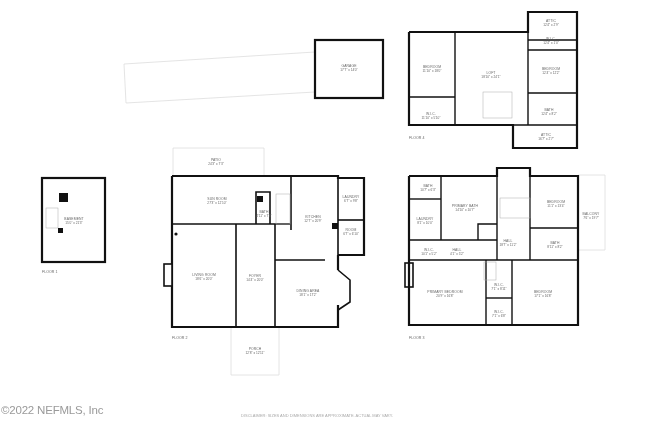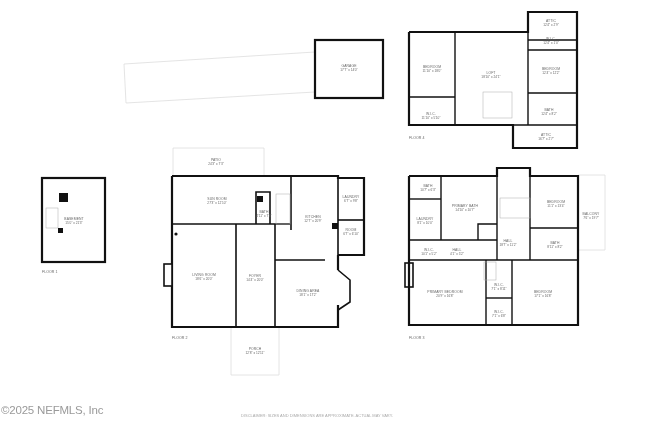--- a/index.html
+++ b/index.html
@@ -230,14 +230,14 @@
 <div class="room" style="left:549px;top:113px">
     <span class="nm">BATH</span>
     <span class="dm">12'4" x 8'2"</span>
   </div>
 <div class="room" style="left:546px;top:138px">
     <span class="nm">ATTIC</span>
     <span class="dm">16'7" x 2'7"</span>
   </div>
 <div class="floor-label" style="left:409px;top:136px">FLOOR 4</div>
 
-<div class="copyright">©2025 NEFMLS, Inc</div>
+<div class="copyright">©2022 NEFMLS, Inc</div>
 <div class="disclaimer">DISCLAIMER: SIZES AND DIMENSIONS ARE APPROXIMATE. ACTUAL MAY VARY.</div>
 
 </body></html>

